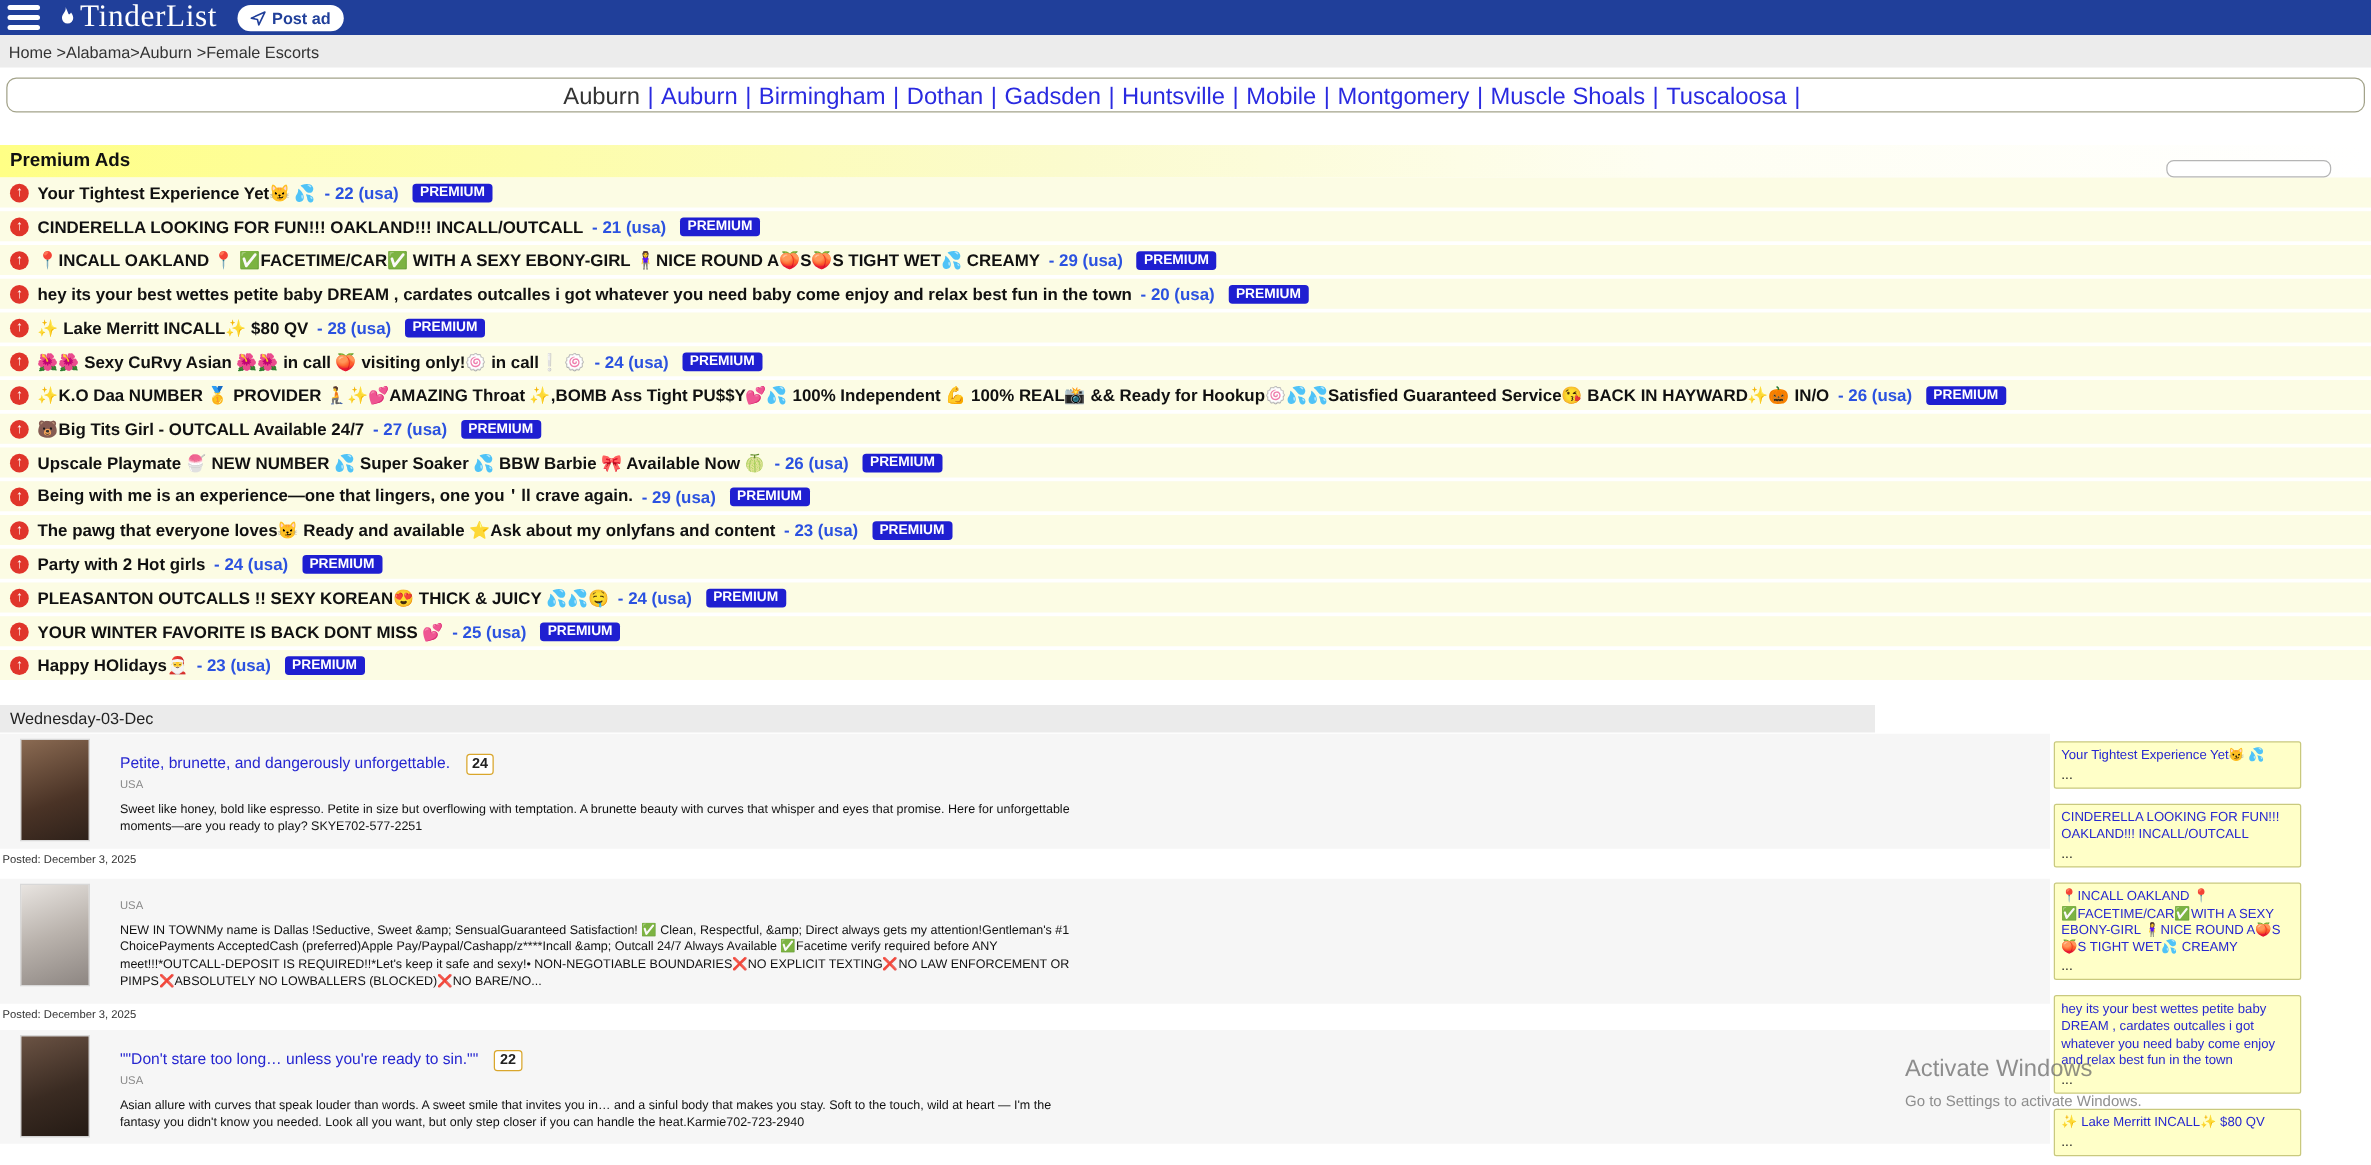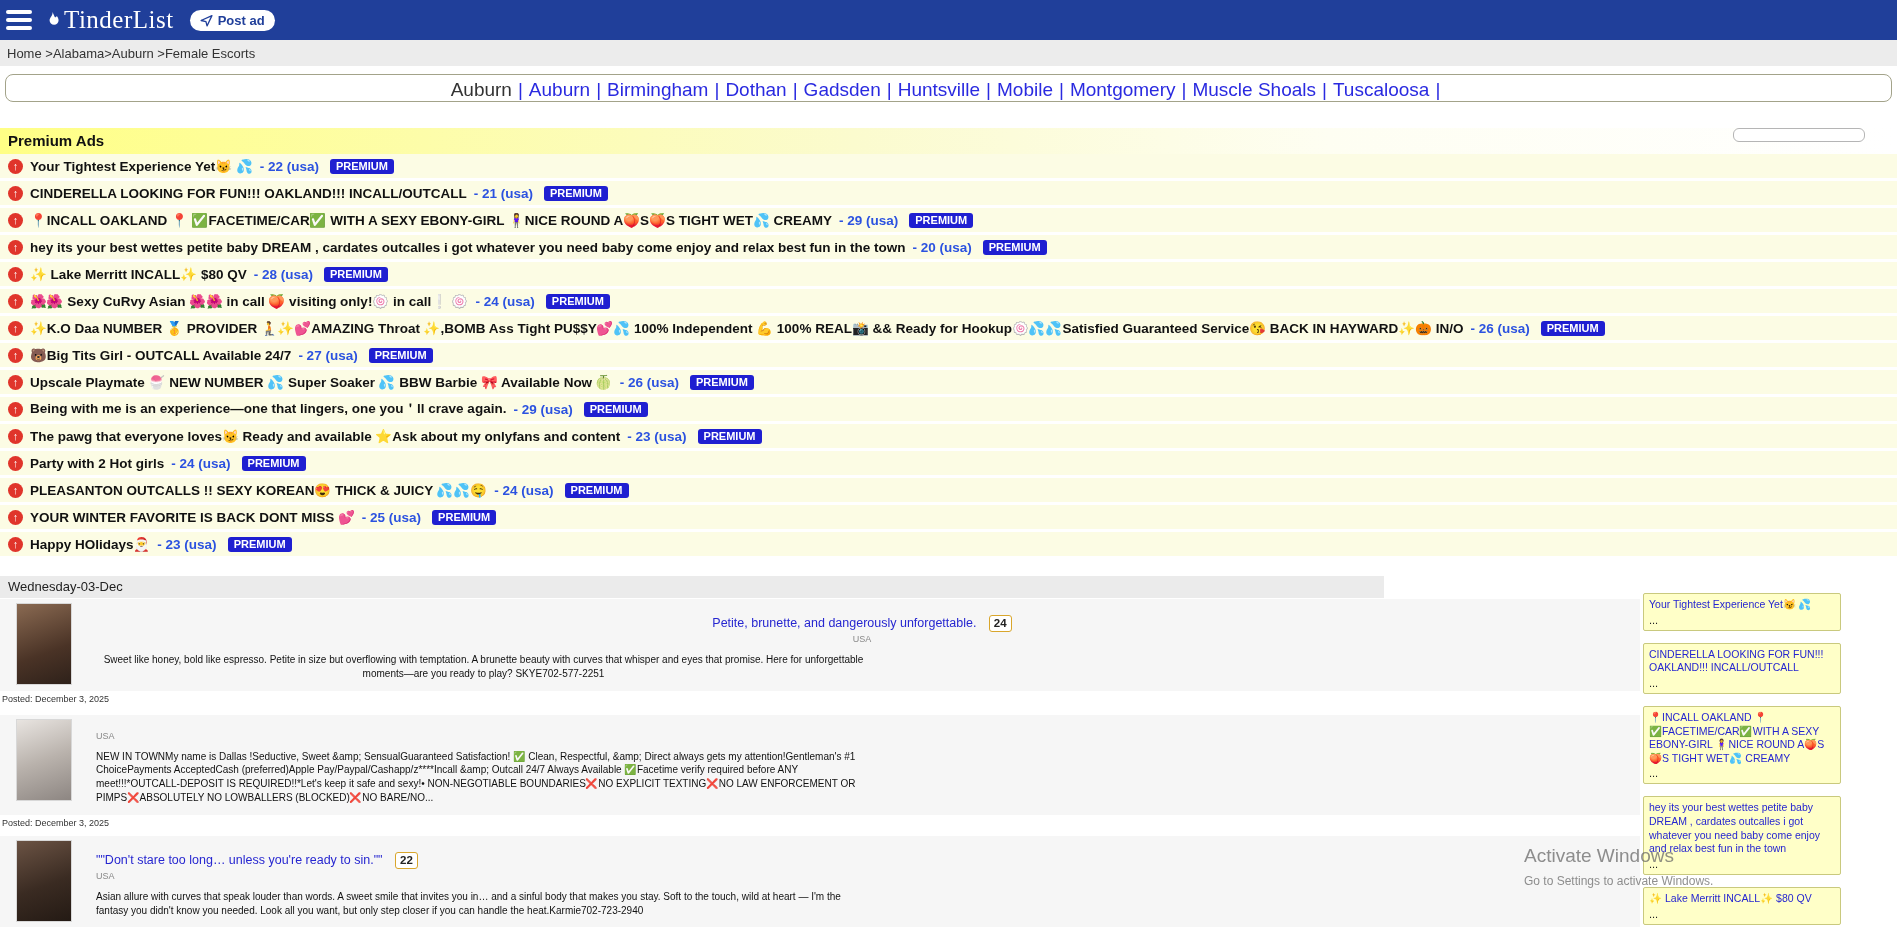--- a/index.html
+++ b/index.html
@@ -1,20 +1,20 @@
 <!DOCTYPE html>
 <html><head>
 <meta charset="utf-8">
 <style>
   html,body{margin:0;padding:0;background:#fff;}
   body{width:1897px;height:932px;overflow:hidden;position:relative;
        font-family:"Liberation Sans",sans-serif;color:#111;}
 
   
-  .topbar{height:40px;background:#203f9a;display:flex;align-items:center;gap:10px;padding:0 4px;}
+  .topbar{height:28px;background:#203f9a;display:flex;align-items:center;gap:10px;padding:0 4px;}
   .hamburger{width:26px;height:20px;display:flex;flex-direction:column;justify-content:space-between;cursor:pointer;margin-left:2px;}
   .hamburger span{display:block;height:4px;background:#fff;border-radius:2px;}
   .brand{display:flex;align-items:center;gap:2px;color:#fff;}
   .brand-name{font-family:"Liberation Serif",serif;font-size:25px;line-height:26px;letter-spacing:.5px;}
   .postad{display:inline-flex;align-items:center;gap:5px;background:#fff;border:none;border-radius:11px;
           height:21px;padding:0 10px;color:#203f9a;font-weight:bold;font-size:13px;cursor:pointer;margin-left:6px;
           font-family:"Liberation Sans",sans-serif;}
 
   
   .crumbbar{height:26px;background:#ececec;display:flex;align-items:center;padding-left:7px;font-size:13px;color:#333;}
@@ -33,25 +33,25 @@
   .adrow{height:24px;margin-bottom:3px;background:#fcfce4;display:flex;align-items:center;gap:7px;
          padding-left:8px;white-space:nowrap;overflow:hidden;}
   .uparrow{flex:0 0 auto;width:15px;height:15px;border-radius:50%;background:#e0352b;color:#fff;
            display:inline-flex;align-items:center;justify-content:center;font-size:11px;font-weight:bold;line-height:1;}
   .adtitle{font-weight:bold;font-size:13.5px;color:#111;text-decoration:none;cursor:pointer;}
   .admeta{font-weight:bold;font-size:13.5px;color:#2b52e0;}
   .badge{background:#1f1fd1;color:#fff;font-weight:bold;font-size:11px;border-radius:3px;
          padding:1.5px 6px;margin-left:4px;cursor:pointer;}
 
   
-  .daybar{margin-top:20px;width:1384px;height:22px;line-height:22px;background:#ebebeb;
+  .daybar{margin-top:20px;width:1500px;height:22px;line-height:22px;background:#ebebeb;
           padding-left:8px;font-size:13px;color:#222;box-sizing:border-box;}
   #listings{width:1640px;margin-top:1px;}
   .listing{position:relative;background:#f6f6f6;padding:14px 12px 10px 96px;box-sizing:border-box;cursor:pointer;}
-  .listing:nth-of-type(1){min-height:88px;margin-bottom:24px;text-align:center;}
+  .listing:nth-of-type(1){min-height:88px;margin-bottom:24px;}
   .listing:nth-of-type(2){min-height:76px;margin-bottom:21px;}
   .listing:nth-of-type(3){min-height:64px;margin-bottom:27px;}
   .listing:nth-of-type(4){min-height:60px;}
   .thumb{position:absolute;left:16px;top:4px;width:54px;height:80px;border:1px solid #d8d8d8;}
   .listing:nth-of-type(1) .thumb{background:linear-gradient(160deg,#8a6a52,#4a3326 60%,#2e211a);}
   .listing:nth-of-type(2) .thumb{background:linear-gradient(160deg,#e8e4e0,#b9b2ac 50%,#8d8682);}
   .listing:nth-of-type(3) .thumb{background:linear-gradient(160deg,#6b5344,#3a2b22 55%,#241a14);}
   .listing:nth-of-type(4) .thumb{background:linear-gradient(160deg,#c2a188,#8a6a52 60%,#5d4435);}
   .ltitle{font-size:12.5px;color:#2626d0;text-decoration:none;cursor:pointer;}
   .agebox{display:inline-block;margin-left:8px;border:1.5px solid #d9a62c;border-radius:3px;background:#fff;

